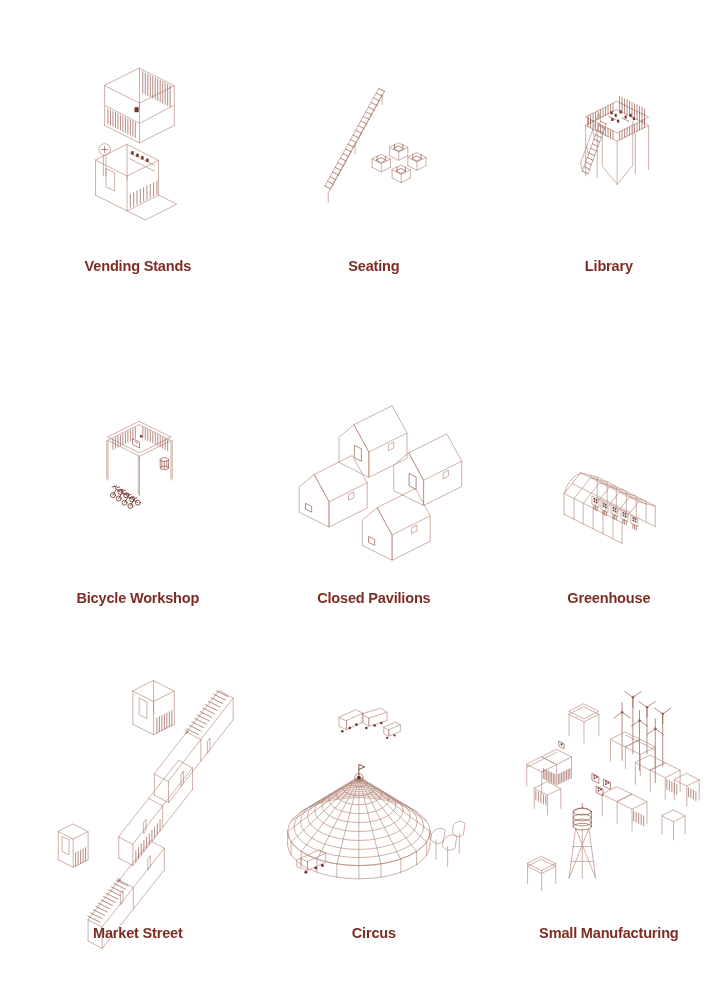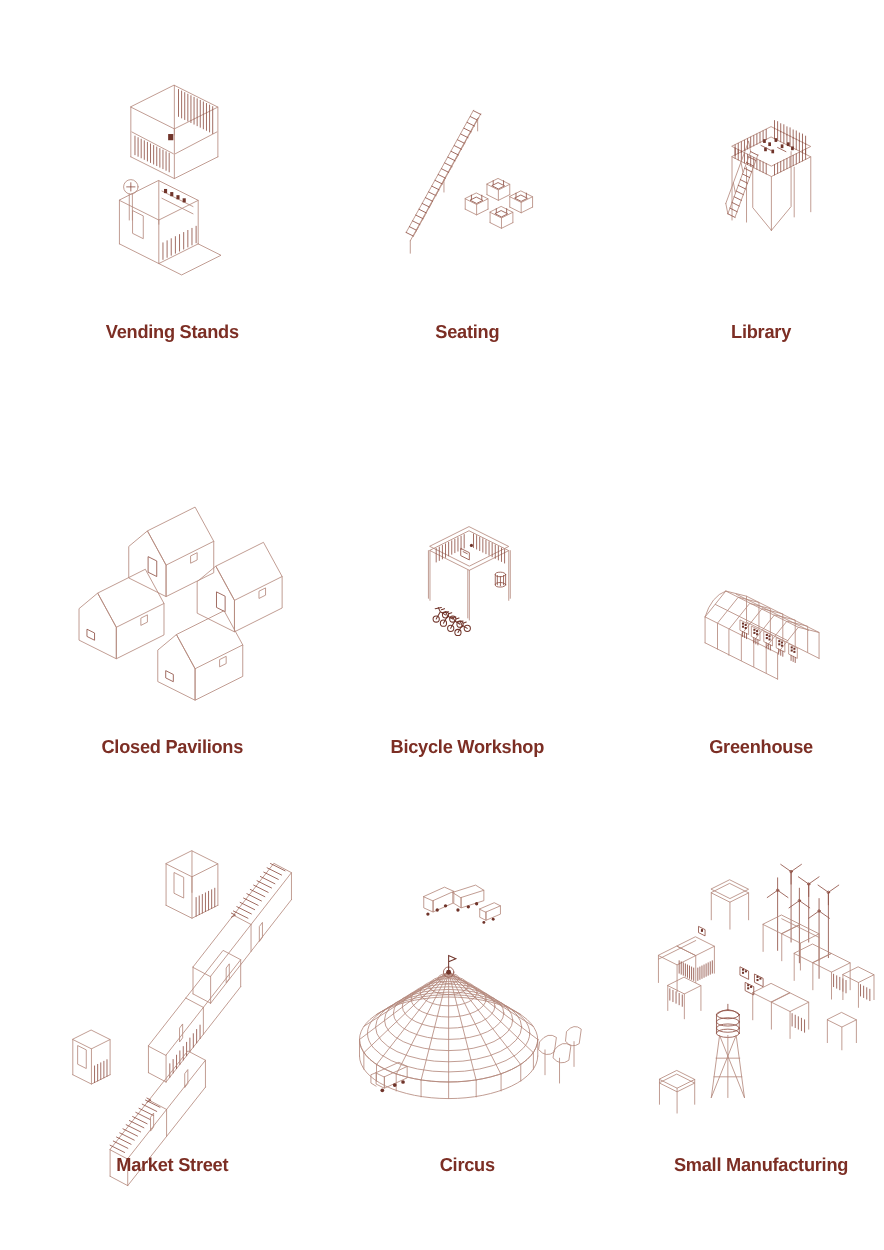--- a/index.html
+++ b/index.html
@@ -110,52 +110,20 @@
         <path class="s2" d="M86,172l7,3.5M88,166.5l7,3.5M90,161l7,3.5M92,155.5l7,3.5M94,150l7,3.5M96,144.5l7,3.5M98,139l7,3.5M100,133.5l7,3.5M102,128l7,3.5M104,122.5l7,3.5M106,117l7,3.5M108,112l7,3.5"></path>
       </svg>
       <div class="cell-label">Library</div>
     </div>
   </div>
 
   <div class="grid row2">
 
     <div class="cell">
       <svg class="fig" viewBox="0 0 236 307">
-        <g class="s1">
-
-          <g transform="translate(112,112)">
-            <path d="M-36,12 L-36,-18 L-18,-33 L0,0 L0,30 Z M0,30 L0,0 L46,-23 L46,7 Z M0,0 L-18,-33 L28,-56 L46,-23"></path>
-            <path class="s2" d="M-17,-8 l8,4 l0,15 l-8,-4 Z"></path>
-            <path d="M24,-9 l6,-3 l0,7 l-6,3 Z"></path>
-          </g>
-
-          <g transform="translate(64,172)">
-            <path d="M-36,12 L-36,-18 L-18,-33 L0,0 L0,30 Z M0,30 L0,0 L46,-23 L46,7 Z M0,0 L-18,-33 L28,-56 L46,-23"></path>
-            <path class="s2" d="M-28,2 l7,3.5 l0,7 l-7,-3.5 Z"></path>
-            <path d="M24,-9 l6,-3 l0,7 l-6,3 Z"></path>
-          </g>
-
-          <g transform="translate(178,146)">
-            <path d="M-36,12 L-36,-18 L-18,-33 L0,0 L0,30 Z M0,30 L0,0 L46,-23 L46,7 Z M0,0 L-18,-33 L28,-56 L46,-23"></path>
-            <path class="s2" d="M-17,-8 l8,4 l0,15 l-8,-4 Z"></path>
-            <path d="M24,-9 l6,-3 l0,7 l-6,3 Z"></path>
-          </g>
-
-          <g transform="translate(140,212)">
-            <path d="M-36,12 L-36,-18 L-18,-33 L0,0 L0,30 Z M0,30 L0,0 L46,-23 L46,7 Z M0,0 L-18,-33 L28,-56 L46,-23"></path>
-            <path class="s2" d="M-28,2 l7,3.5 l0,7 l-7,-3.5 Z"></path>
-            <path d="M24,-9 l6,-3 l0,7 l-6,3 Z"></path>
-          </g>
-        </g>
-      </svg>
-      <div class="cell-label">Closed Pavilions</div>
-    </div>
-
-    <div class="cell">
-      <svg class="fig" viewBox="0 0 236 307">
         <path class="s1" d="M120,75 L158,94 L120,113 L82,94 Z"></path>
         <path class="s1" d="M120,79 L158,98 L120,117 L82,98 Z"></path>
         <path class="s2" d="M124,82v13M127,83.5v13M130,85v13M133,86.5v13M136,88v13M139,89.5v13M142,91v13M145,92.5v13M148,94v13M151,95.5v13M154,97v13"></path>
         <path class="s2" d="M88,96v13M91,94.5v13M94,93v13M97,91.5v13M100,90v13M103,88.5v13M106,87v13M109,85.5v13M112,84v13M115,82.5v13"></path>
         <path class="s1" d="M82,98 V146 M158,98 V146 M120,117 V165"></path>
         <path class="s1" d="M80.5,98 V144 M159.5,98 V144 M118.5,117 V163"></path>
 
         <path class="s2" d="M112,96 l8,4 l0,7 l-8,-4 Z M114,99 l4,2"></path>
         <circle class="f3" cx="122" cy="93" r="1.5"></circle>
 
@@ -182,20 +150,52 @@
               <path d="M-4,4 L0,-3 L5,0 M0,-3 l-2,-4 m-3,1 l6,-1 M1,-5 l3,-1"></path>
             </g>
           <g transform="translate(113,173)">
               <circle cx="-4" cy="4" r="3"></circle>
               <circle cx="5" cy="0" r="3"></circle>
               <path d="M-4,4 L0,-3 L5,0 M0,-3 l-2,-4 m-3,1 l6,-1 M1,-5 l3,-1"></path>
             </g>
         </g>
       </svg>
       <div class="cell-label">Bicycle Workshop</div>
+    </div>
+
+    <div class="cell">
+      <svg class="fig" viewBox="0 0 236 307">
+        <g class="s1">
+
+          <g transform="translate(112,112)">
+            <path d="M-36,12 L-36,-18 L-18,-33 L0,0 L0,30 Z M0,30 L0,0 L46,-23 L46,7 Z M0,0 L-18,-33 L28,-56 L46,-23"></path>
+            <path class="s2" d="M-17,-8 l8,4 l0,15 l-8,-4 Z"></path>
+            <path d="M24,-9 l6,-3 l0,7 l-6,3 Z"></path>
+          </g>
+
+          <g transform="translate(64,172)">
+            <path d="M-36,12 L-36,-18 L-18,-33 L0,0 L0,30 Z M0,30 L0,0 L46,-23 L46,7 Z M0,0 L-18,-33 L28,-56 L46,-23"></path>
+            <path class="s2" d="M-28,2 l7,3.5 l0,7 l-7,-3.5 Z"></path>
+            <path d="M24,-9 l6,-3 l0,7 l-6,3 Z"></path>
+          </g>
+
+          <g transform="translate(178,146)">
+            <path d="M-36,12 L-36,-18 L-18,-33 L0,0 L0,30 Z M0,30 L0,0 L46,-23 L46,7 Z M0,0 L-18,-33 L28,-56 L46,-23"></path>
+            <path class="s2" d="M-17,-8 l8,4 l0,15 l-8,-4 Z"></path>
+            <path d="M24,-9 l6,-3 l0,7 l-6,3 Z"></path>
+          </g>
+
+          <g transform="translate(140,212)">
+            <path d="M-36,12 L-36,-18 L-18,-33 L0,0 L0,30 Z M0,30 L0,0 L46,-23 L46,7 Z M0,0 L-18,-33 L28,-56 L46,-23"></path>
+            <path class="s2" d="M-28,2 l7,3.5 l0,7 l-7,-3.5 Z"></path>
+            <path d="M24,-9 l6,-3 l0,7 l-6,3 Z"></path>
+          </g>
+        </g>
+      </svg>
+      <div class="cell-label">Closed Pavilions</div>
     </div>
 
     <div class="cell">
       <svg class="fig" viewBox="0 0 236 307">
         <g class="s1">
           <path d="M104,167 l0,-25 l-20,-5 l-20,25 l0,25"></path>
           <path d="M116,173 l0,-25 l-20,-5 l-20,25 l0,25"></path>
           <path d="M127,179 l0,-25 l-20,-5 l-20,25 l0,25"></path>
           <path d="M139,184 l0,-25 l-20,-5 l-20,25 l0,25"></path>
           <path d="M151,190 l0,-25 l-20,-5 l-20,25 l0,25"></path>

